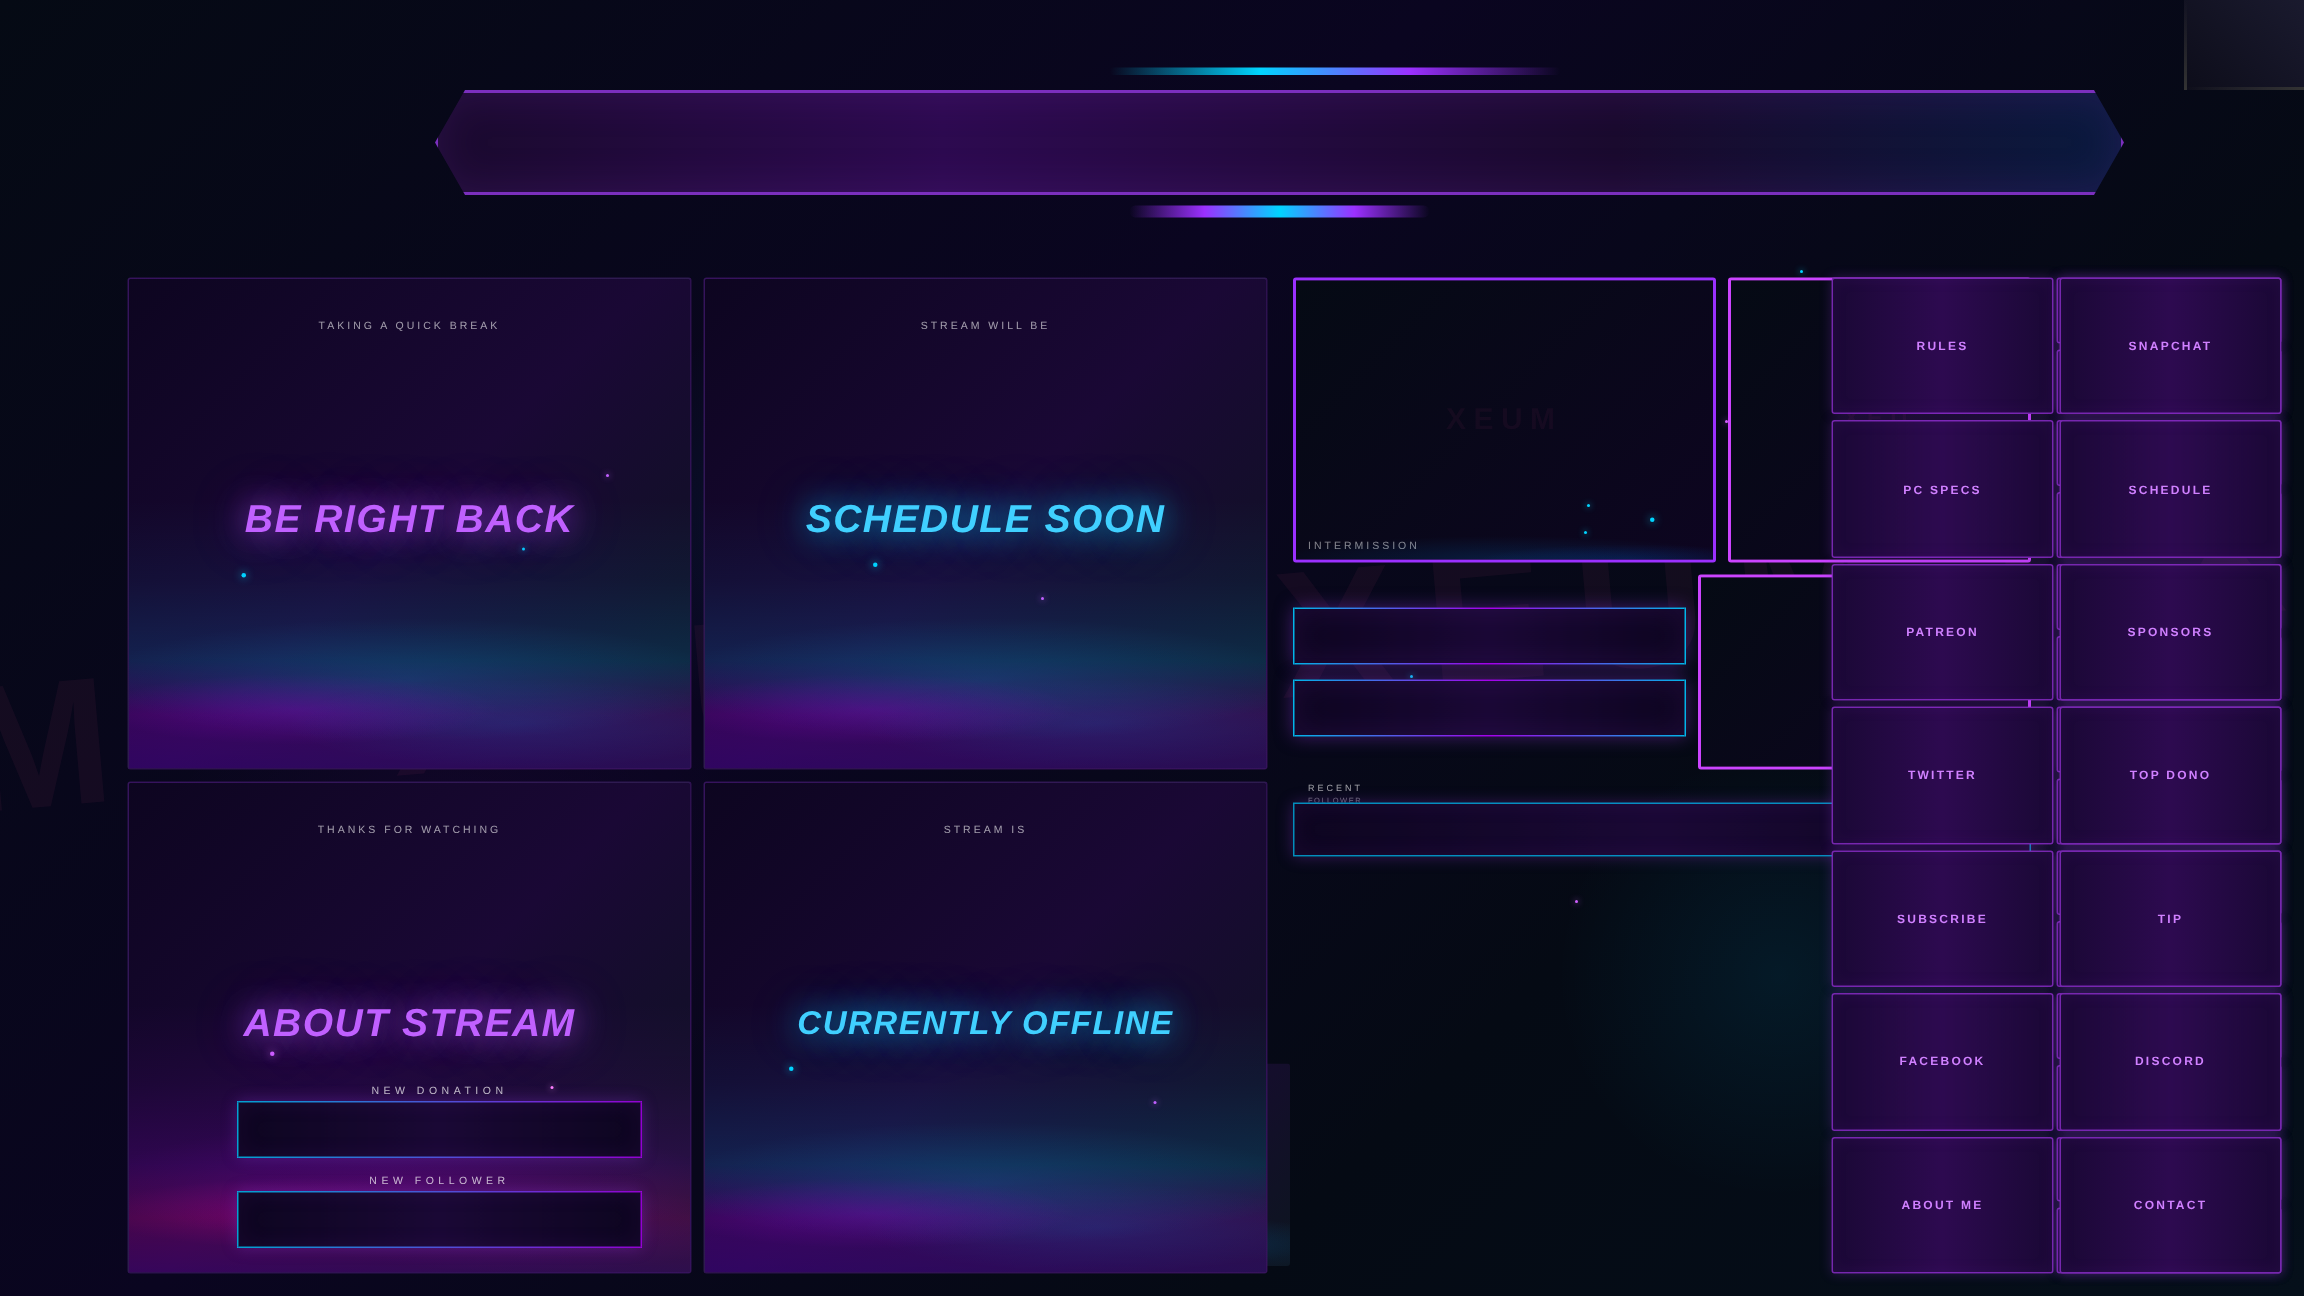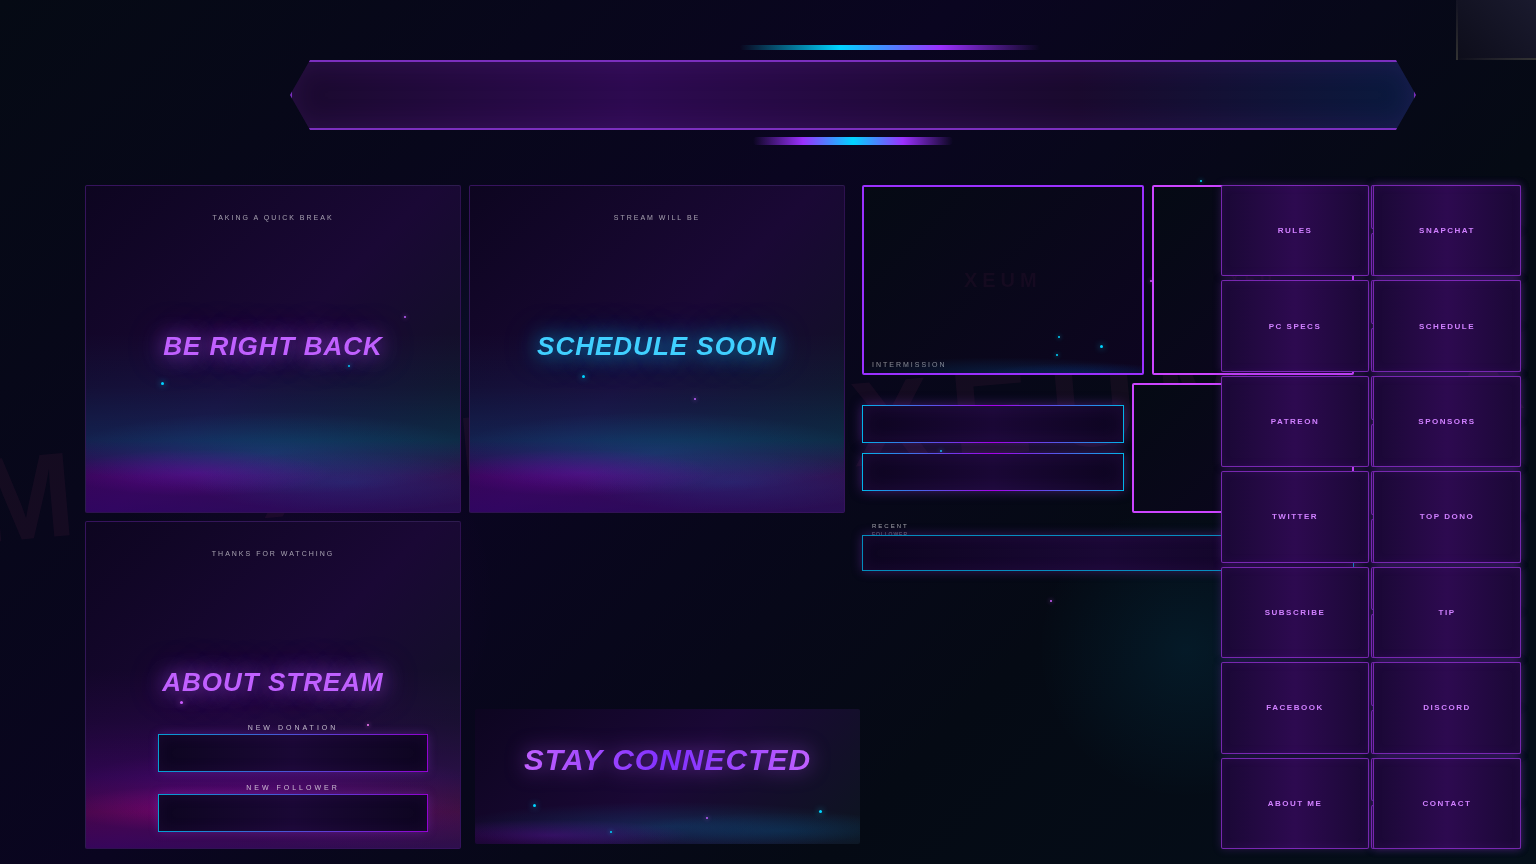--- a/index.html
+++ b/index.html
@@ -391,20 +391,28 @@
 
     <div class="screen-panel purple-wave">
       <div class="wave-overlay"></div>
       <div class="wave-particles"></div>
       <div style="position:absolute;width:3px;height:3px;background:#d060ff;border-radius:50%;box-shadow:0 0 6px #d060ff;top:55%;left:25%;"></div>
       <div style="position:absolute;width:2px;height:2px;background:#ff80ff;border-radius:50%;box-shadow:0 0 4px #ff80ff;top:62%;left:75%;"></div>
       <span class="screen-label-small">THANKS FOR WATCHING</span>
       <div class="screen-title">ABOUT STREAM</div>
     </div>
 
+    <div class="screen-panel">
+      <div class="wave-overlay"></div>
+      <div class="wave-particles"></div>
+      <div style="position:absolute;width:3px;height:3px;background:#00d4ff;border-radius:50%;box-shadow:0 0 6px #00d4ff;top:58%;left:15%;"></div>
+      <div style="position:absolute;width:2px;height:2px;background:#c060ff;border-radius:50%;box-shadow:0 0 4px #c060ff;top:65%;left:80%;"></div>
+      <span class="screen-label-small">STREAM IS</span>
+      <div class="screen-title cyan" style="font-size:22px;">CURRENTLY OFFLINE</div>
+    </div>
 
   </div>
 
   <div style="display:flex;flex-direction:column;flex:1;gap:8px;">
 
     <div class="top-webcam-row">
 
       <div class="webcam-frame-large">
         <div class="webcam-inner"></div>
         <div class="webcam-wm" style="font-size:20px;color:rgba(180,60,120,0.07);">XEUM</div>

